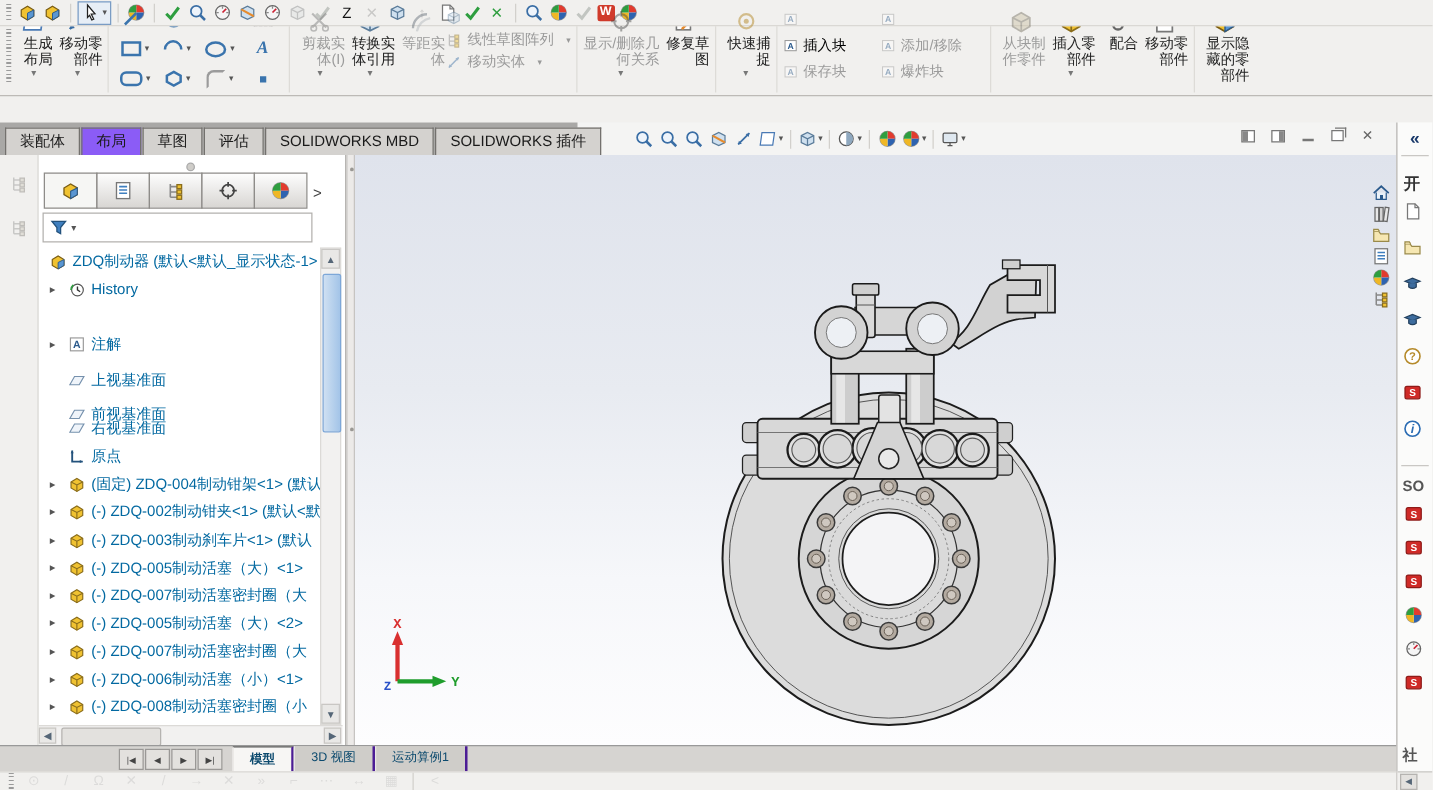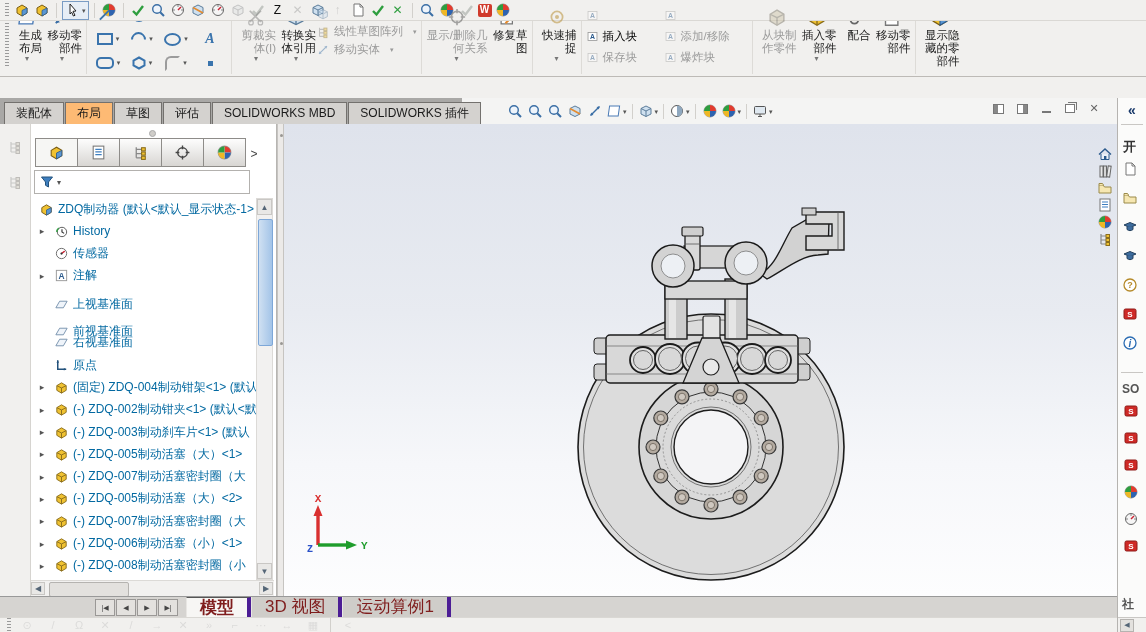--- a/index.html
+++ b/index.html
@@ -48,21 +48,21 @@
   .i-ell{width:13px;height:9px;border:2px solid #3a74ad;border-radius:50%}
   .i-fil{width:11px;height:11px;border:2px solid transparent;border-top-color:#9b9b9b;border-left-color:#9b9b9b;border-radius:40% 0 0 0}
   .i-pic{width:13px;height:10px;border:1px dashed #999}
   .i-pt{width:5px;height:5px;background:#3a74ad}
   .i-spline{font-style:italic;font-weight:bold;font-size:14px;color:#3a74ad;font-family:"Liberation Serif",serif}
   .i-text{font-weight:bold;font-size:14px;color:#3a74ad;font-family:"Liberation Serif",serif}
   
   #tabrow{left:0;top:98px;width:1146px;height:26px;background:#f4f4f3}
   #tabzone{position:absolute;left:0;top:0;width:462px;height:26px;background:#a9a8a6;display:flex;align-items:flex-end;padding-left:4px;box-sizing:border-box}
   .ctab{height:21px;line-height:21px;padding:0 11px;background:#d4d2cf;border:1px solid #73716e;border-bottom:none;margin-right:1px;font-size:12px;color:#1a1a1a;white-space:nowrap}
-  .ctab.active{background:#fdba74;font-weight:normal}
+  .ctab.active{background:#8b5cf6;font-weight:normal}
   #viewtools{position:absolute;left:505px;top:2px;height:22px}
   #wincontrols{position:absolute;right:44px;top:3px;display:flex;gap:8px;align-items:center}
   .wc{width:16px;height:15px;display:inline-flex;align-items:center;justify-content:center;color:#666;font-size:11px}
   .wc .sq{width:9px;height:8px;border:1px solid #777}
   .wc .sq.half-l{background:linear-gradient(to right,#888 45%,#fff 45%)}
   .wc .sq.half-r{background:linear-gradient(to left,#888 45%,#fff 45%)}
   .wc .minline{width:9px;height:0;border-bottom:2px solid #777;margin-top:6px}
   .wc .rest{width:8px;height:7px;border:1px solid #777;position:relative;background:#fff}
   .wc .rest:before{content:"";position:absolute;left:2px;top:-3px;width:8px;height:7px;border:1px solid #777;border-bottom:none;border-left:none}
   
@@ -105,21 +105,21 @@
   #ts-div2{position:absolute;left:3px;top:274px;width:22px;border-top:1px solid #c9c7c4}
   #ts-sec{position:absolute;left:4px;top:284px;font-size:12px;font-weight:bold;color:#555}
   #ts-icons2{position:absolute;left:3px;top:304px;gap:10px}
   #ts-bottom{position:absolute;left:4px;top:498px;font-size:12px;font-weight:bold;color:#555}
   #ts-scroll{position:absolute;left:0;bottom:0;width:28px;height:15px;border-top:1px solid #c9c7c4;background:#f1f0ee;display:flex;align-items:center;padding-left:2px;box-sizing:border-box}
   #ts-scroll .sb{width:12px;height:11px;background:#e3e1de;border:1px solid #b5b3b0;font-size:7px;color:#567;display:flex;align-items:center;justify-content:center}
   
   #modeltabs{left:0;top:596px;width:1117px;height:21px;background:#d6d4d1;border-top:1px solid #999;display:flex;align-items:stretch}
   #navbtns{display:flex;align-items:center;gap:1px;margin-left:95px;margin-right:8px}
   .nav{width:18px;height:15px;background:#e3e1de;border:1px solid #9a9896;font-size:7px;color:#444;display:flex;align-items:center;justify-content:center}
-  .mtab{padding:0 13px;line-height:20px;font-size:17px;color:#7f1d1d;background:#cfcdc9;border-right:4px solid #4c1d95;border-left:1px solid #e8e6e3;white-space:nowrap}
+  .mtab{padding:0 13px;line-height:20px;font-size:10px;color:#0c4a6e;background:#cfcdc9;border-right:2px solid #4c1d95;border-left:1px solid #e8e6e3;white-space:nowrap}
   .mtab.active{background:#f7f6f4;font-weight:bold;border-top:1px solid #555}
   
   #bottombar{left:0;top:617px;width:1117px;height:15px;background:#f1f0ee;border-top:1px solid #dad8d4;overflow:hidden;padding-left:4px;box-sizing:border-box}
   #bottombar .ticon{color:#bdbbb8;font-size:11px;min-width:24px}
 </style>
 </head>
 <body>
 
 <svg width="0" height="0" style="position:absolute">
     <defs>
@@ -462,20 +462,28 @@
     <span class="dd-u">▾</span>
   </div>
   <div class="rbtn">
     <span class="ric">
         <svg width="22" height="22">
           <use href="#s-cube"></use>
         </svg>
       </span>
     <span class="rlab" style="width:40px">转换实体引用</span>
     <span class="dd-u">▾</span>
+  </div>
+  <div class="rbtn dis">
+    <span class="ric">
+        <svg width="20" height="20">
+          <use href="#s-offset"></use>
+        </svg>
+      </span>
+    <span class="rlab" style="width:40px">等距实体</span>
   </div>
   <div class="rcol">
     <div class="rrow">
         <svg width="14" height="14" style="opacity:.45">
           <use href="#s-cube"></use>
         </svg>
         <span>镜向实体</span>
       </div>
     <div class="rrow">
         <svg width="14" height="14" style="opacity:.45">
@@ -752,27 +760,20 @@
           <use href="#s-asm"></use>
         </svg>
     <span class="tlabel">ZDQ制动器 (默认&lt;默认_显示状态-1&gt;</span>
   </div>
       <div class="trow" style="top: 22.3px;">
     <span class="arr">▸</span>
     <svg width="15" height="15">
           <use href="#s-clock"></use>
         </svg>
     <span class="tlabel">History</span>
-  </div>
-      <div class="trow" style="top: 44.6px;">
-
-    <svg width="15" height="15">
-          <use href="#s-gaugeS"></use>
-        </svg>
-    <span class="tlabel">传感器</span>
   </div>
       <div class="trow" style="top: 66.9px;">
     <span class="arr">▸</span>
     <svg width="15" height="15">
           <use href="#s-noteA"></use>
         </svg>
     <span class="tlabel">注解</span>
   </div>
       <div class="trow" style="top: 82px; margin-top: 40px;">
 

